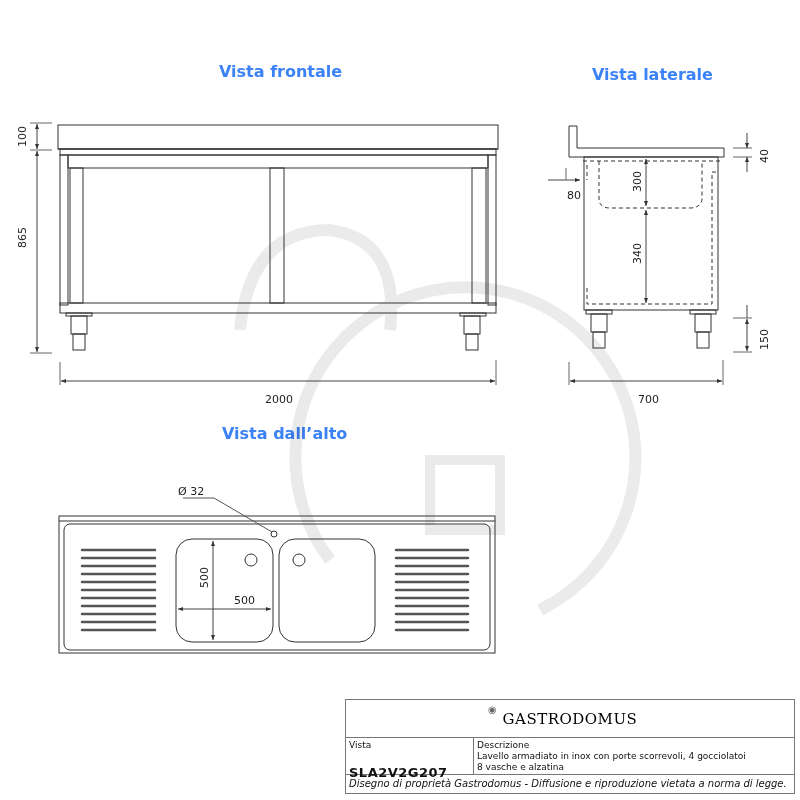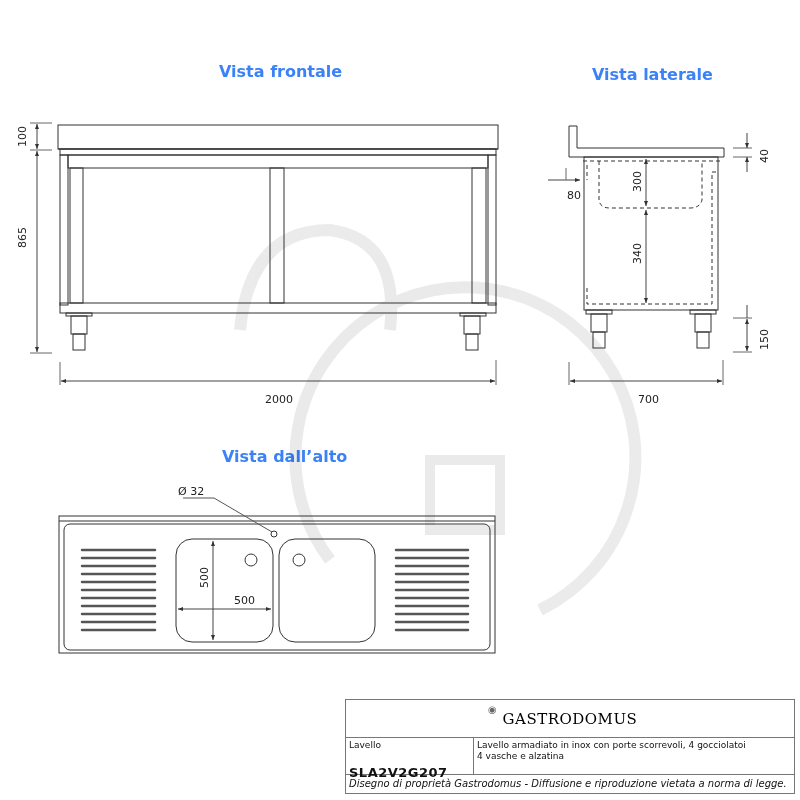--- a/index.html
+++ b/index.html
@@ -15,21 +15,21 @@
   .tb-code .lbl, .tb-desc .lbl { font-size:9px; }
   .tb-code .val { font-weight:bold; font-size:13px; margin-top:15px; letter-spacing:0.5px; }
   .tb-desc { flex:1; padding:2px 3px; box-sizing:border-box; line-height:11px; }
   .tb-foot { padding:3px; font-size:10px;font-style:italic; }
 </style>
 </head>
 <body>
 
 <div class="title" style="left:219px;top:62px;">Vista frontale</div>
 <div class="title" style="left:592px;top:65px;">Vista laterale</div>
-<div class="title" style="left:222px;top:447px;">Vista dall’alto</div>
+<div class="title" style="left:222px;top:424px;">Vista dall’alto</div>
 
 <svg class="drawing" width="800" height="800" viewBox="0 0 800 800">
   <defs>
     <marker id="arr" markerWidth="6" markerHeight="6" refX="5" refY="3" orient="auto-start-reverse">
       <path d="M0,1 L5,3 L0,5 Z" fill="#333"></path>
     </marker>
   </defs>
 
   <g opacity="0.08" stroke="#000" fill="none" stroke-width="12">
     <path d="M240 330 Q250 230 330 230 Q400 240 390 330"></path>
@@ -150,22 +150,23 @@
   <text class="dimtxt" x="234" y="604">500</text>
 </svg>
 
 <div class="tb">
   <div class="tb-logo">
     <span style="position:absolute;left:142px;top:4px;font-size:10px;color:#666;">◉</span>
     <span class="brand">GASTRODOMUS</span>
   </div>
   <div class="tb-row">
     <div class="tb-code">
-      <div class="lbl">Lavello</div>
+      <div class="lbl">Vista</div>
       <div class="val">SLA2V2G207</div>
     </div>
     <div class="tb-desc">
+      <div class="lbl">Descrizione</div>
       <div>Lavello armadiato in inox con porte scorrevoli, 4 gocciolatoi</div>
-      <div>4 vasche e alzatina</div>
+      <div>8 vasche e alzatina</div>
     </div>
   </div>
   <div class="tb-foot">Disegno di proprietà Gastrodomus -  Diffusione e riproduzione vietata a norma di legge.</div>
 </div>
 
 </body></html>

